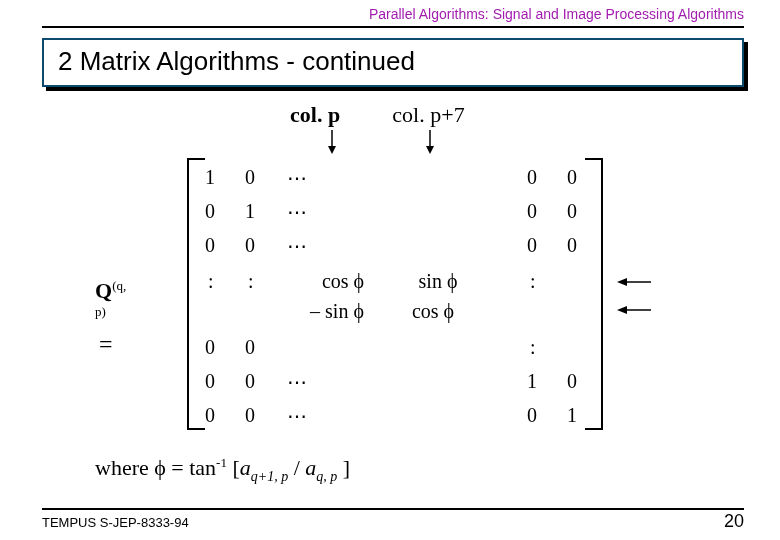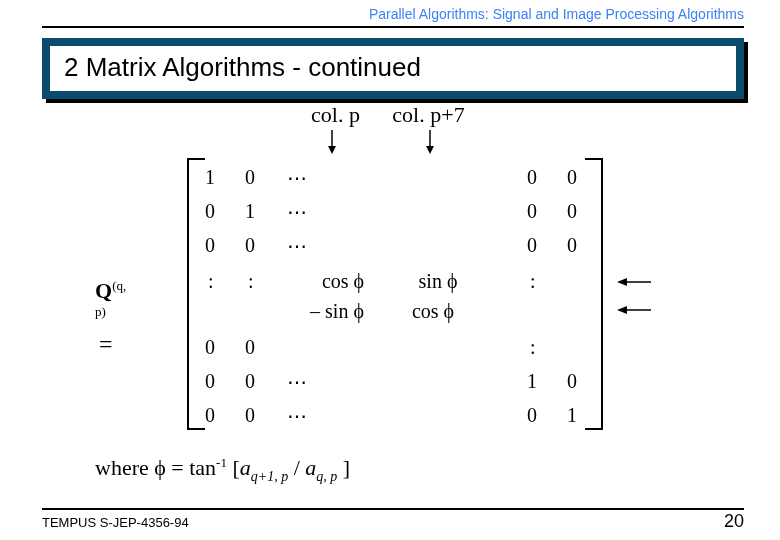--- a/index.html
+++ b/index.html
@@ -16,45 +16,45 @@
     left: 42px;
     right: 36px;
     top: 26px;
     border-bottom: 2px solid #000;
   }
   .header-text {
     position: absolute;
     right: 36px;
     top: 6px;
     font-size: 14px;
-    color: #3b82f6;
+    color: #a21caf;
   }
   .title-box {
     position: absolute;
     left: 42px;
     right: 36px;
     top: 38px;
-    border: 8px solid #0c4a6e;
+    border: 2px solid #0c4a6e;
     padding: 6px 10px 8px 14px;
     background: #fff;
     box-shadow: 4px 4px 0 #000;
   }
   .title-text {
     font-size: 26px;
     color: #000;
   }
   .col-labels {
     position: absolute;
     top: 102px;
     left: 290px;
     font-family: 'Times New Roman', serif;
     font-size: 22px;
   }
   .col-labels span { display: inline-block; }
-  .col-p { width: 70px; text-align: right; }
+  .col-p { width: 70px; text-align: left; font-weight: bold; }
   .col-p1 { width: 90px; text-align: center; margin-left: 18px; }
   .arrows-down {
     position: absolute;
     top: 128px;
     left: 290px;
     width: 200px;
     height: 30px;
   }
   .arrows-down svg { position: absolute; }
   .matrix-area {
@@ -232,14 +232,14 @@
     </svg>
 </div>
 <div class="row-labels">
 </div>
 
 <div class="where-line">
   <span>where ϕ = tan</span><sup>-1</sup><span> [</span><span class="ital">a</span><sub>q+1, p</sub><span> / </span><span class="ital">a</span><sub>q, p</sub><span> ]</span>
 </div>
 
 <div class="footer-line"></div>
-<div class="footer-left">TEMPUS S-JEP-4356-94</div>
+<div class="footer-left">TEMPUS S-JEP-8333-94</div>
 <div class="footer-right">20</div>
 
 </body></html>

